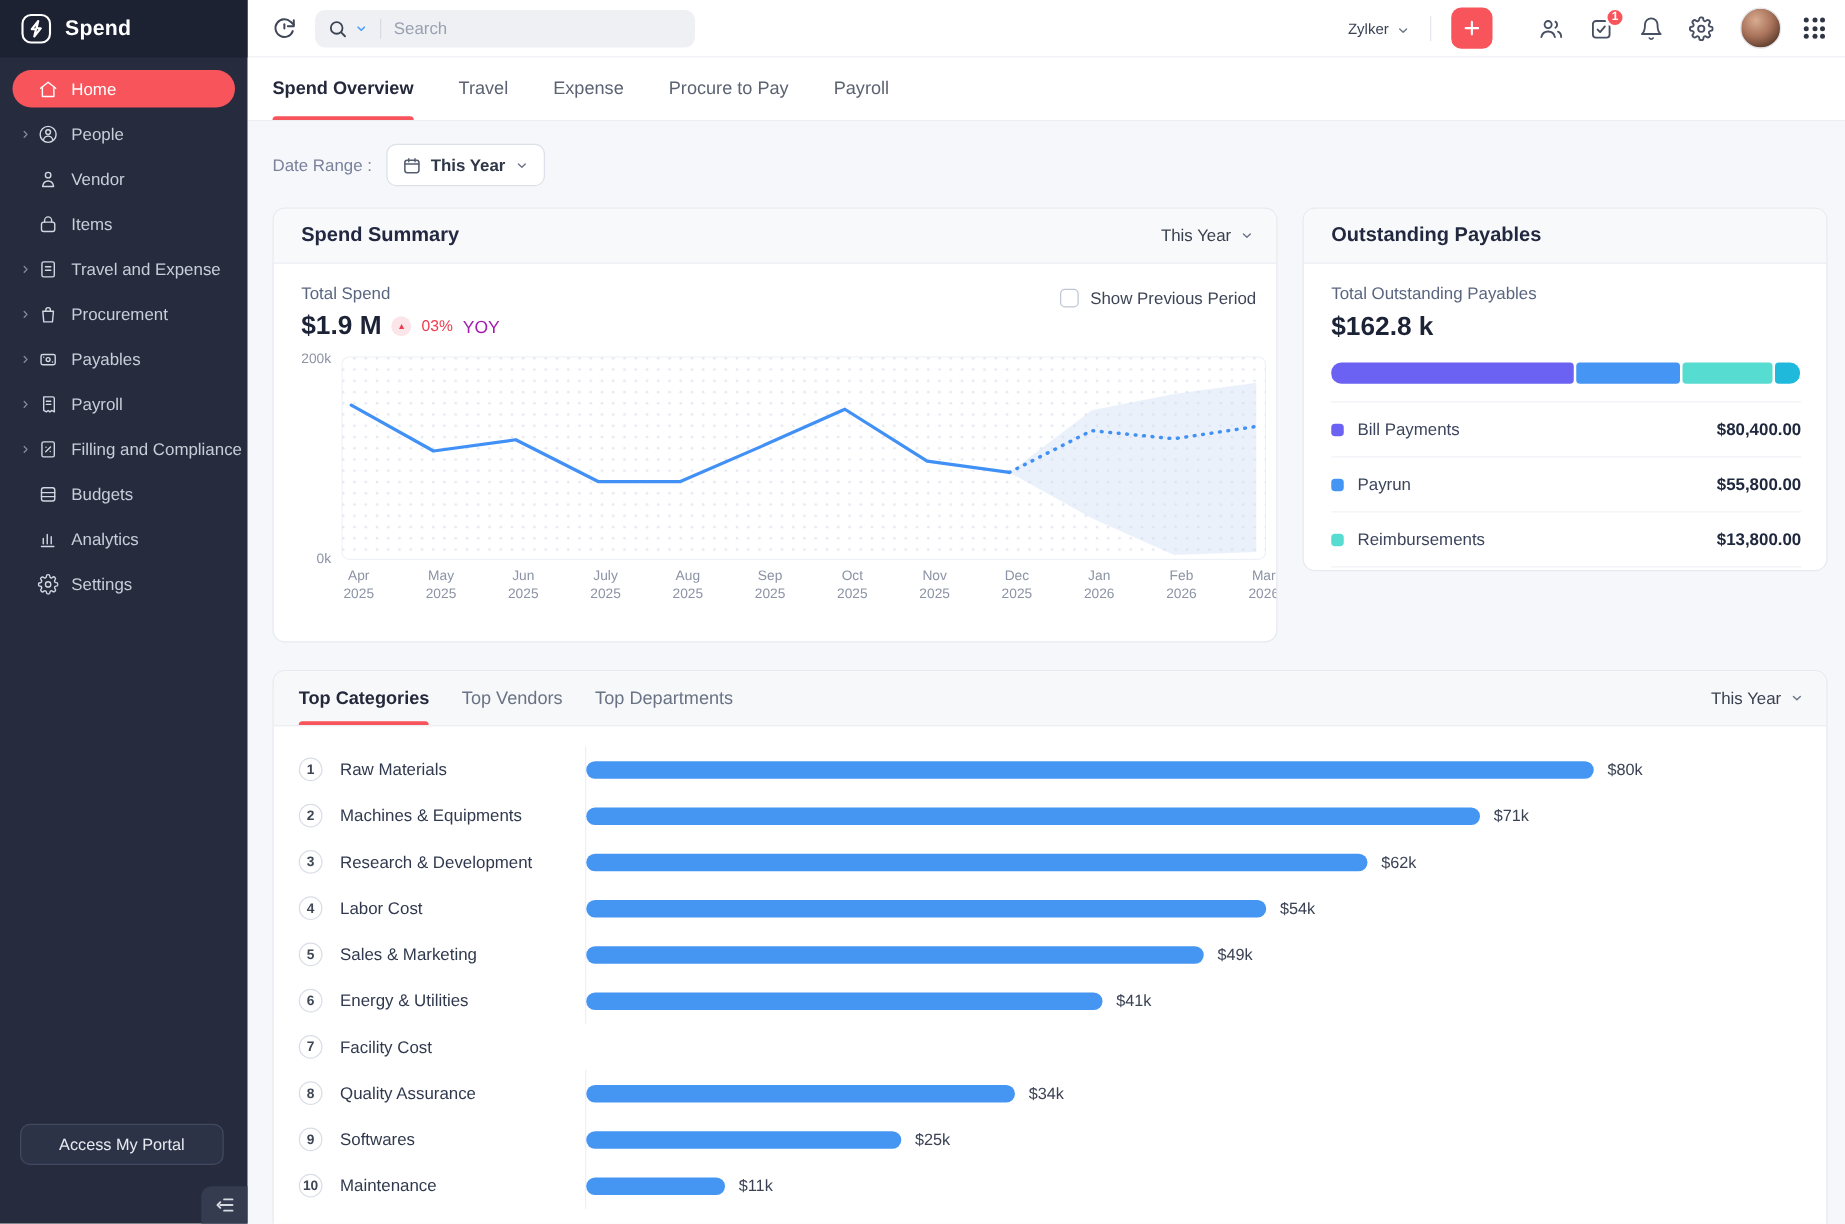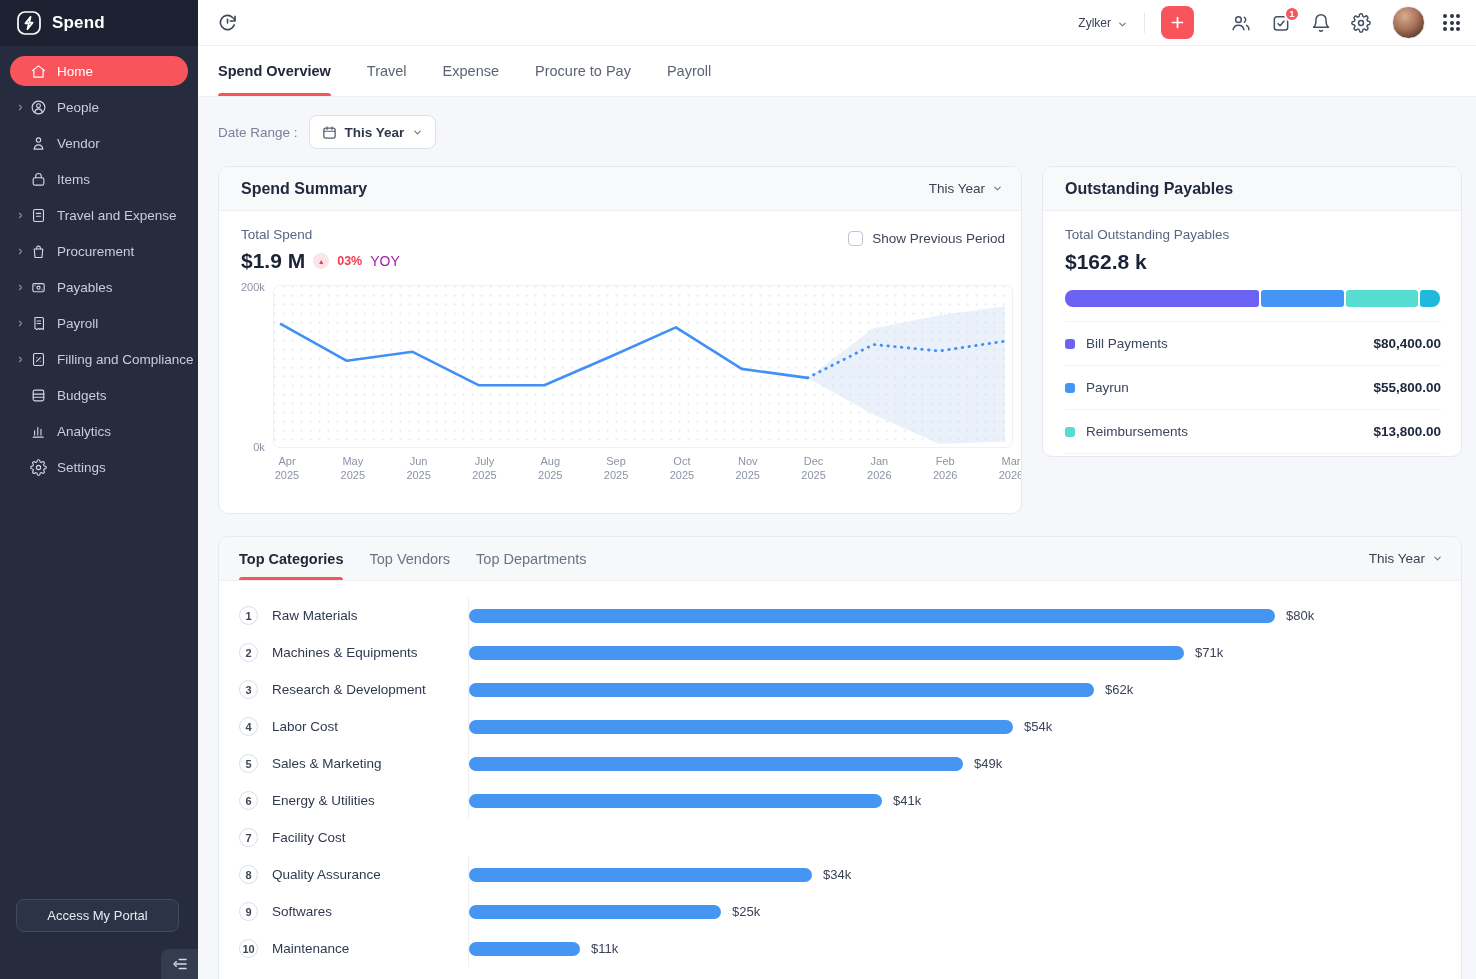--- a/index.html
+++ b/index.html
@@ -69,21 +69,21 @@
   .spend-card { width:804px; height:348px; }
   .out-card { flex:1; height:291px; }
 
   
   .ss-body { padding:16px 16px 0 22px; }
   .ss-top { display:flex; align-items:flex-start; }
   .ss-total-label { font-size:13.5px; color:#5a6680; margin-bottom:7px; }
   .ss-val-row { display:flex; align-items:center; gap:8px; }
   .ss-value { font-size:21px; font-weight:700; color:#1d2336; }
   .yoy-badge { width:16px; height:16px; border-radius:50%; background:#fbe5e8; color:#ee3b4e; font-size:7px; display:flex; align-items:center; justify-content:center; }
-  .yoy-pct { font-size:12.5px; font-weight:700; color:#ee3b4e; }
+  .yoy-pct { font-size:12.5px; font-weight:400; color:#ee3b4e; }
   .yoy-suffix { font-size:14px; color:#a21caf; }
   .show-prev { margin-left:auto; display:flex; align-items:center; gap:9px; margin-top:4px; cursor:pointer; }
   .checkbox { width:15px; height:15px; border:1.5px solid #bec6d3; border-radius:4px; background:#fff; }
   .show-prev-label { font-size:13.5px; color:#3d4557; }
   .ss-chart { margin-top:12px; }
   .ss-chart-top { display:flex; }
   .ycol { width:38px; height:163px; display:flex; flex-direction:column; justify-content:space-between; align-items:flex-end; padding-right:8px; }
   .ytick { font-size:11px; color:#8b93a4; transform:translateY(-4px); }
   .ytick:last-child { transform:translateY(5px); }
   .xlabels { position:relative; height:32px; margin-left:38px; width:740px; margin-top:6px; }
@@ -294,20 +294,35 @@
 <div class="main">
 
   <header class="topbar">
     <span class="refresh-btn">
       <svg width="19" height="19" viewBox="0 0 24 24" fill="none" stroke="currentColor" stroke-width="2" stroke-linecap="round" stroke-linejoin="round">
         <path d="M21.5 4v6h-6"></path>
         <path d="M20.49 15a9 9 0 1 1-2.12-9.36L21.5 8.5"></path>
         <path d="M12 8v4.5"></path>
       </svg>
     </span>
+    <div class="searchbox">
+      <span class="mag">
+        <svg width="16" height="16" viewBox="0 0 24 24" fill="none" stroke="currentColor" stroke-width="2.2" stroke-linecap="round">
+            <circle cx="11" cy="11" r="7"></circle>
+            <path d="M21 21l-4.3-4.3"></path>
+          </svg>
+      </span>
+      <span class="s-chev">
+        <svg width="10" height="10" viewBox="0 0 24 24" fill="none" stroke="currentColor" stroke-width="3" stroke-linecap="round" stroke-linejoin="round">
+            <polyline points="6 9 12 15 18 9"></polyline>
+          </svg>
+      </span>
+      <span class="s-div"></span>
+      <span class="s-ph">Search</span>
+    </div>
     <div class="topbar-right">
       <span class="org">
         <span>Zylker</span>
         <span class="o-chev">
           <svg width="11" height="11" viewBox="0 0 24 24" fill="none" stroke="currentColor" stroke-width="2.4" stroke-linecap="round" stroke-linejoin="round">
               <polyline points="6 9 12 15 18 9"></polyline>
             </svg>
         </span>
       </span>
       <span class="tb-div"></span>

